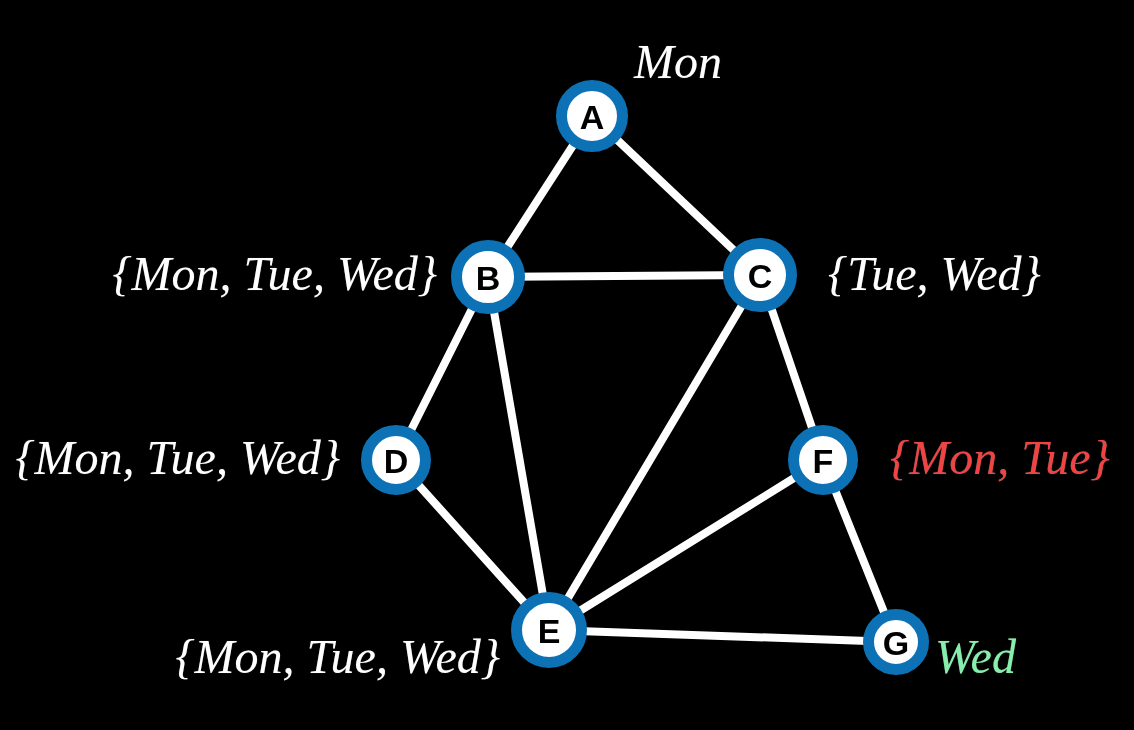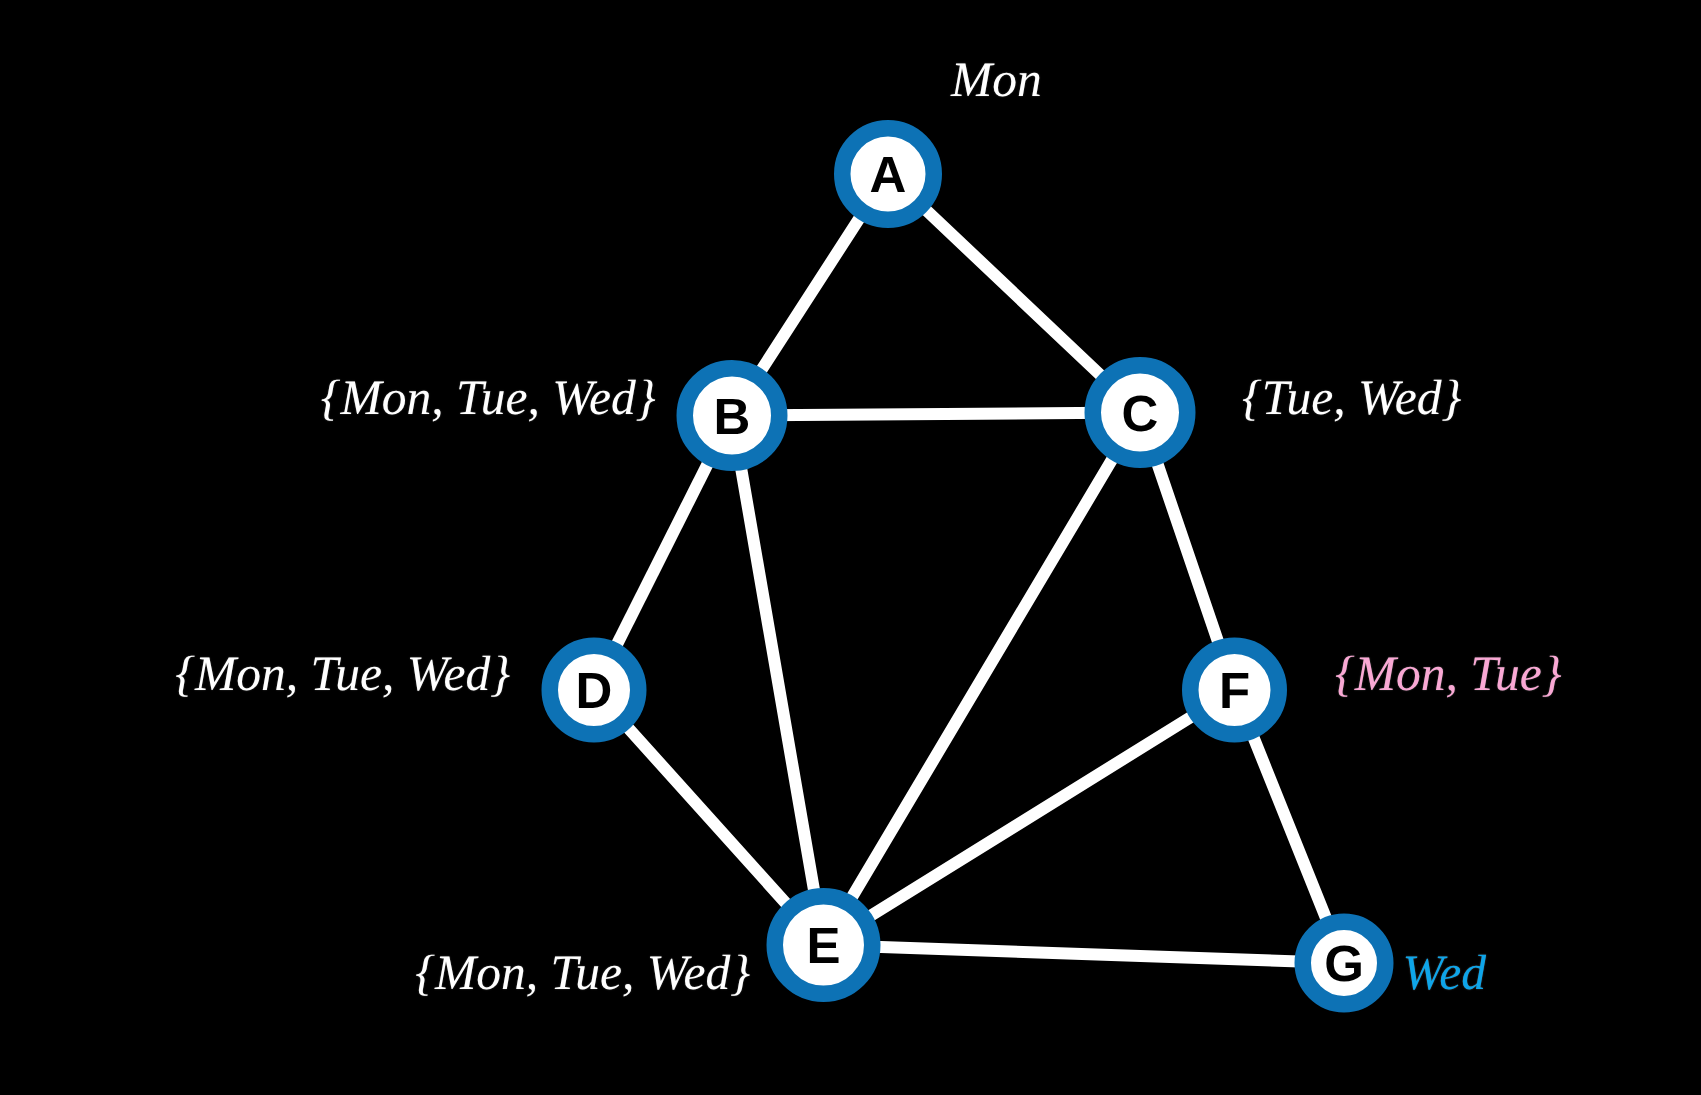--- a/index.html
+++ b/index.html
@@ -39,21 +39,21 @@
     font-size: 34px;
     text-anchor: middle;
     dominant-baseline: central;
     letter-spacing: 0px;
   }
   .domain-label {
     position: absolute;
     color: #ffffff;
     font-family: "Liberation Serif", serif;
     font-style: italic;
-    font-size: 33px;
+    font-size: 48px;
     white-space: nowrap;
     line-height: 1;
     text-shadow: 0 0 1px rgba(255,255,255,0.35);
   }
   .lbl-right { text-align: left; }
   .lbl-left  { text-align: center; }
 </style>
 </head>
 <body>
 
@@ -103,18 +103,18 @@
           <text x="896" y="643" class="node-letter">G</text>
         </g>
       </g>
   </svg>
 
   <div id="labels-layer">
       <div class="domain-label lbl-right" style="top: 38px; color: rgb(255, 255, 255); left: 634px;">Mon</div>
       <div class="domain-label lbl-left" style="top: 250px; color: rgb(255, 255, 255); right: 697px;">{Mon, Tue, Wed}</div>
       <div class="domain-label lbl-right" style="top: 250px; color: rgb(255, 255, 255); left: 828px;">{Tue, Wed}</div>
       <div class="domain-label lbl-left" style="top: 434px; color: rgb(255, 255, 255); right: 794px;">{Mon, Tue, Wed}</div>
-      <div class="domain-label lbl-right" style="top: 434px; color: #f9a8d4; left: 890px;">{Mon, Tue}</div>
+      <div class="domain-label lbl-right" style="top: 434px; color: #ef4444; left: 890px;">{Mon, Tue}</div>
       <div class="domain-label lbl-left" style="top: 633px; color: rgb(255, 255, 255); right: 634px;">{Mon, Tue, Wed}</div>
-      <div class="domain-label lbl-right" style="top: 633px; color: #0ea5e9; left: 935px;">Wed</div>
+      <div class="domain-label lbl-right" style="top: 633px; color: #86efac; left: 935px;">Wed</div>
     </div>
 
 </div>
 
 </body></html>

